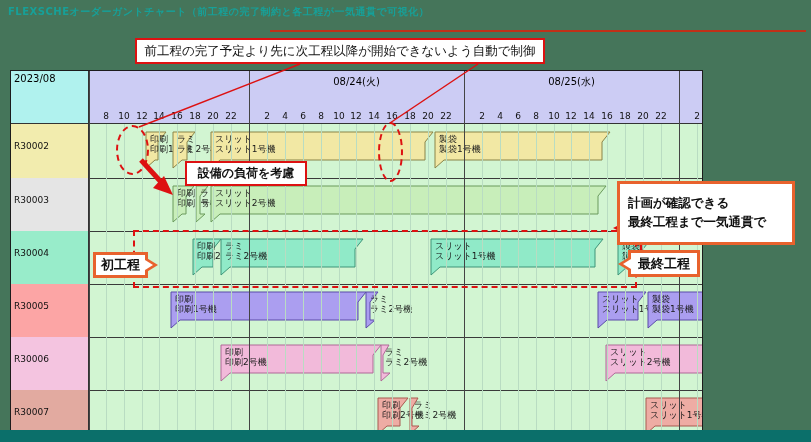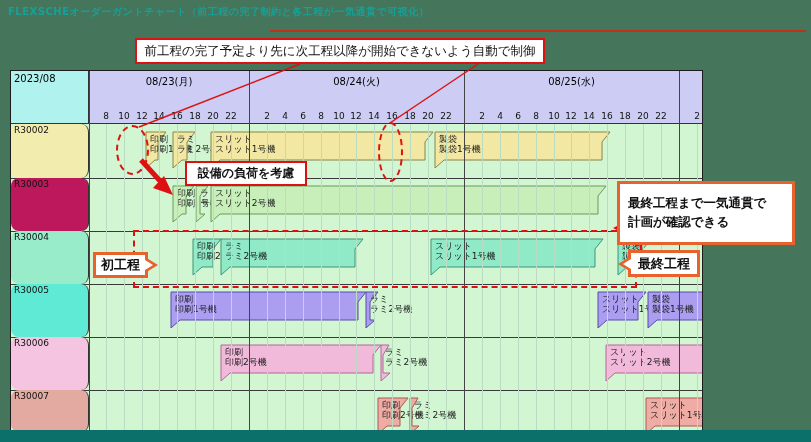--- a/index.html
+++ b/index.html
@@ -23,21 +23,21 @@
     position:absolute;left:0;top:0;width:78px;height:53px;background:#b0f2ee;
     border-right:1px solid #333;border-bottom:1px solid #333;box-sizing:border-box;
     font-size:10px;color:#000;padding:2px 0 0 3px;
   }
   .day-label{position:absolute;top:4px;font-size:10px;color:#000;text-align:center;}
   .day-line{position:absolute;top:0;width:1px;background:#444;}
   .tick-label{position:absolute;top:40px;font-size:9px;color:#111;transform:translateX(-50%);}
   .tick-grid{position:absolute;width:1px;background:#b9dcc2;}
   .row-label{
     position:absolute;left:0;width:78px;box-sizing:border-box;
-    border-right:1px solid #333;font-size:9px;color:#111;padding:1px 0 0 3px;border-radius:8px;
+    border-right:1px solid #333;font-size:9px;color:#111;padding:17px 0 0 3px;
   }
   .row-sep{position:absolute;left:0;width:693px;height:1px;background:#3a3a3a;}
   .bar{position:absolute;height:36px;margin-left:42px;}
   .bar svg{position:absolute;left:0;top:0;overflow:visible;}
   .bar-label{
     position:absolute;left:4px;top:2px;font-size:9px;line-height:10px;color:#1a1a1a;white-space:nowrap;
   }
   
   .dashed-ellipse{position:absolute;border:2px dashed #dd1111;border-radius:50%;box-sizing:border-box;}
   #dashed-rect{position:absolute;left:133px;top:230px;width:504px;height:58px;border:2px dashed #dd1111;box-sizing:border-box;}
@@ -68,21 +68,20 @@
   #bottom-bar{position:absolute;left:0;top:430px;width:811px;height:12px;background:#0b6f6a;}
 </style>
 </head>
 <body>
 
 <div id="app-title">FLEXSCHEオーダーガントチャート（前工程の完了制約と各工程が一気通貫で可視化）</div>
 <div id="red-underline"></div>
 
 <div id="chart">
   <div id="chart-header">
-      <div class="day-label" style="left: 78px; width: 160px;">08/23(月)</div>
       <div class="day-label" style="left: 238px; width: 215px;">08/24(火)</div>
       <div class="day-label" style="left: 453px; width: 215px; text-align: center;">08/25(水)</div>
       <div class="day-label" style="left: 668px; width: 25px;"></div>
       <div class="tick-label" style="left: 95px;">8</div>
       <div class="tick-label" style="left: 113px;">10</div>
       <div class="tick-label" style="left: 131px;">12</div>
       <div class="tick-label" style="left: 148px;">14</div>
       <div class="tick-label" style="left: 166px;">16</div>
       <div class="tick-label" style="left: 184px;">18</div>
       <div class="tick-label" style="left: 202px;">20</div>
@@ -132,21 +131,21 @@
           <polygon points="0,0 222,0 214,10 214,28 9,28 0,36" fill="#f2e8a4" stroke="#8a8448" stroke-width="1"></polygon>
         </svg>
         <div class="bar-label">スリット<br>スリット1号機</div>
       </div>
       <div class="bar" style="left: 382px; top: 61px; width: 175px;">
         <svg width="175" height="36">
           <polygon points="0,0 175,0 167,10 167,28 9,28 0,36" fill="#f2e8a4" stroke="#8a8448" stroke-width="1"></polygon>
         </svg>
         <div class="bar-label">製袋<br>製袋1号機</div>
       </div>
-      <div class="row-label" style="top: 107px; height: 53px; background: #be185d;">R30003</div>
+      <div class="row-label" style="top: 107px; height: 53px; background: #e5e5e5;">R30003</div>
       <div class="row-sep" style="top: 160px;"></div>
       <div class="bar" style="left: 120px; top: 115px; width: 21px;">
         <svg width="21" height="36">
           <polygon points="0,0 21,0 13,10 13,28 9,28 0,36" fill="#c8eeba" stroke="#6a9a5c" stroke-width="1"></polygon>
         </svg>
         <div class="bar-label">印刷<br>印刷2号機</div>
       </div>
       <div class="bar" style="left: 143px; top: 115px; width: 12px;">
         <svg width="12" height="36">
           <polygon points="0,0 12,0 4,10 4,28 9,28 0,36" fill="#c8eeba" stroke="#6a9a5c" stroke-width="1"></polygon>
@@ -178,21 +177,21 @@
           <polygon points="0,0 172,0 164,10 164,28 9,28 0,36" fill="#90eac8" stroke="#3f9478" stroke-width="1"></polygon>
         </svg>
         <div class="bar-label">スリット<br>スリット1号機</div>
       </div>
       <div class="bar" style="left: 565px; top: 168px; width: 33px;">
         <svg width="33" height="36">
           <polygon points="0,0 33,0 25,10 25,28 9,28 0,36" fill="#90eac8" stroke="#3f9478" stroke-width="1"></polygon>
         </svg>
         <div class="bar-label">製袋<br>製袋1号機</div>
       </div>
-      <div class="row-label" style="top: 213px; height: 53px; background: #5eead4;">R30005</div>
+      <div class="row-label" style="top: 213px; height: 53px; background: #fca5a5;">R30005</div>
       <div class="row-sep" style="top: 266px;"></div>
       <div class="bar" style="left: 118px; top: 221px; width: 195px;">
         <svg width="195" height="36">
           <polygon points="0,0 195,0 187,10 187,28 9,28 0,36" fill="#ab9ef0" stroke="#5a4aa8" stroke-width="1"></polygon>
         </svg>
         <div class="bar-label">印刷<br>印刷1号機</div>
       </div>
       <div class="bar" style="left: 313px; top: 221px; width: 12px;">
         <svg width="12" height="36">
           <polygon points="0,0 12,0 4,10 4,28 9,28 0,36" fill="#ab9ef0" stroke="#5a4aa8" stroke-width="1"></polygon>
@@ -303,22 +302,22 @@
   <line x1="641" y1="245" x2="641" y2="252" stroke="#dd1111" stroke-width="2.5"></line>
 </svg>
 
 <div id="top-callout" class="callout">
   <span>前工程の完了予定より先に次工程以降が開始できないよう自動で制御</span>
 </div>
 <div id="load-callout" class="callout">
   <span>設備の負荷を考慮</span>
 </div>
 <div id="order-callout" class="callout">
+  <span>計画が確認できる</span>
   <span>最終工程まで一気通貫で</span>
-  <span>計画が確認できる</span>
 </div>
 <div id="first-process" class="callout">
   <span>初工程</span>
 </div>
 <div id="last-process" class="callout">
   <span>最終工程</span>
 </div>
 
 <div id="bottom-bar"></div>
 

